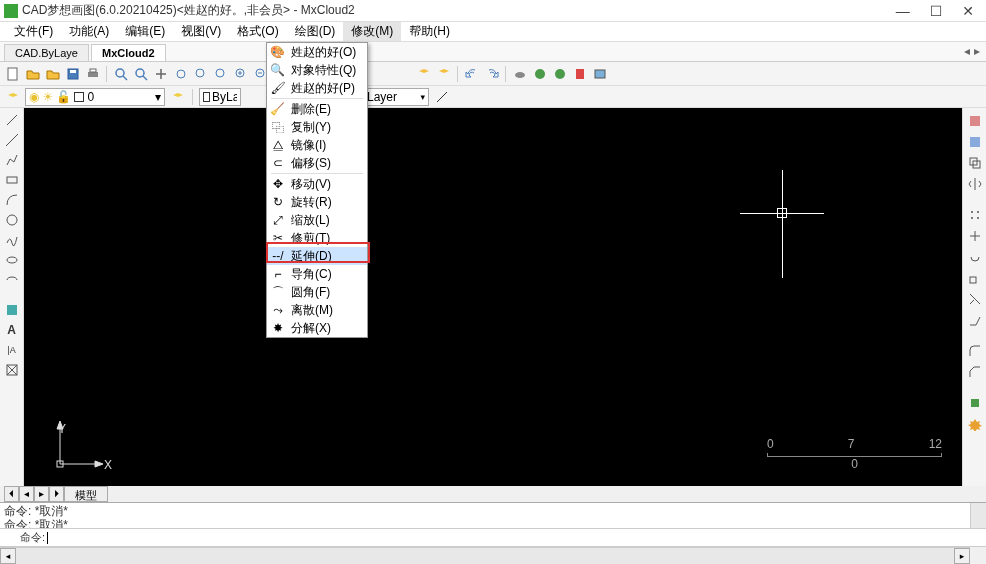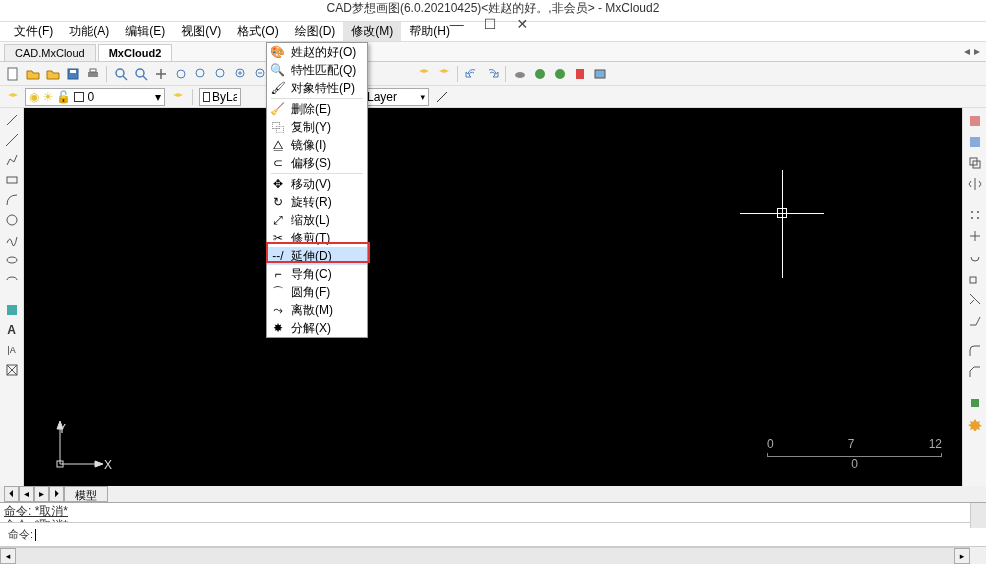--- a/index.html
+++ b/index.html
@@ -1,17 +1,17 @@
 <!DOCTYPE html>
 <html><head>
 <meta charset="utf-8">
 <style>
 * { margin:0; padding:0; box-sizing:border-box; font-family:"Microsoft YaHei","SimSun",sans-serif; font-size:12px; }
 body { background:#f0f0f0; width:986px; height:564px; overflow:hidden; position:relative; }
-.titlebar { height:22px; background:#fff; display:flex; align-items:center; padding:0 4px; border-bottom:1px solid #ddd;flex-direction:column; }
+.titlebar { height:22px; background:#fff; display:flex; align-items:center; padding:0 4px; border-bottom:1px solid #ddd; }
 .titlebar .app-icon { width:14px; height:14px; background:#3aa33a; margin-right:4px; }
 .titlebar .title { flex:1; color:#333; }
 .winbtns { display:flex; gap:20px; padding-right:8px; }
 .winbtn { color:#444; cursor:default; font-size:14px; line-height:1; }
 .menubar { height:20px; background:#fff; display:flex; align-items:center; padding:0 6px; gap:0; border-bottom:1px solid #ddd; }
 .menuitem { padding:1px 8px; cursor:default; }
 .menuitem.active { background:#e5e5e5; }
 .tabs { height:20px; background:#f8f8f8; display:flex; align-items:flex-end; padding:0 4px; border-bottom:1px solid #ccc; position:relative; }
 .tab { padding:2px 10px; border:1px solid #ccc; border-bottom:none; background:#eee; margin-right:2px; font-size:11px; cursor:default; }
 .tab.active { background:#fff; font-weight:bold; }
@@ -41,23 +41,23 @@
 .scale-labels { display:flex; justify-content:space-between; width:175px; }
 .dropdown { position:absolute; top:42px; left:266px; width:102px; background:#fff; border:1px solid #999; box-shadow:2px 2px 4px rgba(0,0,0,.3); z-index:100; }
 .dd-item { height:18px; display:flex; align-items:center; padding:0 6px 0 24px; position:relative; cursor:default; font-size:11px; }
 .dd-item .dd-icon { position:absolute; left:4px; width:14px; height:14px; display:flex; align-items:center; justify-content:center; }
 .dd-item.hl { background:#cce4ff; }
 .dd-wrap { position:absolute; top:242px; left:266px; width:104px; height:21px; border:2px solid #d33; z-index:101; pointer-events:none; }
 .dd-sep { height:1px; background:#ddd; margin:1px 4px; }
 .bottom-tabs { position:absolute; bottom:62px; left:4px; height:16px; display:flex; }
 .btab { padding:1px 10px; border:1px solid #aaa; background:#eee; font-size:11px; margin-right:1px; }
 .btab-nav { padding:1px 4px; border:1px solid #aaa; background:#eee; font-size:10px; }
-.cmd-area { position:absolute; bottom:18px; left:0; right:0; height:44px; background:#fff; border-top:1px solid #aaa; font-size:11px; font-family:SimSun,monospace; padding:1px 4px; overflow:hidden; color:#333;text-decoration:underline; }
+.cmd-area { position:absolute; bottom:18px; left:0; right:0; height:44px; background:#fff; border-top:1px solid #aaa; font-size:11px; font-family:SimSun,monospace; padding:1px 4px; overflow:hidden; color:#333; }
 .cmd-line { line-height:14px; white-space:pre; }
-.cmd-input-row { position:absolute; bottom:0; left:0; right:0; height:24px; background:#fff; border-top:1px solid #ccc; display:flex; align-items:center; padding:0 8px;text-align:right; }
+.cmd-input-row { position:absolute; bottom:0; left:0; right:0; height:18px; background:#fff; border-top:1px solid #ccc; display:flex; align-items:center; padding:0 20px;text-align:right; }
 .cmd-prompt { font-size:11px; }
 .cmd-cursor { width:1px; height:12px; background:#000; margin-left:2px; }
 .scroll-r { position:absolute; right:0; top:0; bottom:18px; width:16px; background:#e8e8e8; border-left:1px solid #ccc; }
 .scroll-b { position:absolute; left:0; right:16px; bottom:0; height:17px; background:#e8e8e8; border-top:1px solid #ccc; display:flex; }
 .scroll-b .btn { width:16px; height:16px; border:1px solid #aaa; background:#f0f0f0; display:flex; align-items:center; justify-content:center; font-size:9px; }
 .scroll-b .track { flex:1; }
 .scroll-b .btn.right { margin-left:auto; }
 .statusbar { position:absolute; bottom:0; left:0; right:0; height:18px; background:#f0f0f0; border-top:1px solid #ccc; }
 </style>
 </head>
@@ -78,21 +78,21 @@
   <div class="menuitem">功能(A)</div>
   <div class="menuitem">编辑(E)</div>
   <div class="menuitem">视图(V)</div>
   <div class="menuitem">格式(O)</div>
   <div class="menuitem">绘图(D)</div>
   <div class="menuitem active">修改(M)</div>
   <div class="menuitem">帮助(H)</div>
 </div>
 
 <div class="tabs">
-  <div class="tab">CAD.MxCloud</div>
+  <div class="tab">CAD.ByLaye</div>
   <div class="tab active">MxCloud2</div>
   <div class="tab-nav">
     <span>◂</span>
     <span>▸</span>
   </div>
 </div>
 
 <div class="toolbar1">
   <div class="tbtn">
       <svg viewBox="0 0 14 14">
@@ -253,25 +253,25 @@
     </div>
 </div>
 
 <div class="dropdown">
   <div class="dd-item">
       <span class="dd-icon">🎨</span>
       <span>姓赵的好(O)</span>
     </div>
   <div class="dd-item">
       <span class="dd-icon">🔍</span>
-      <span>特性匹配(Q)</span>
+      <span>对象特性(Q)</span>
     </div>
   <div class="dd-item">
       <span class="dd-icon">🖌</span>
-      <span>对象特性(P)</span>
+      <span>姓赵的好(P)</span>
     </div>
   <div class="dd-sep"></div>
   <div class="dd-item">
       <span class="dd-icon">🧹</span>
       <span>删除(E)</span>
     </div>
   <div class="dd-item">
       <span class="dd-icon">⿻</span>
       <span>复制(Y)</span>
     </div>

